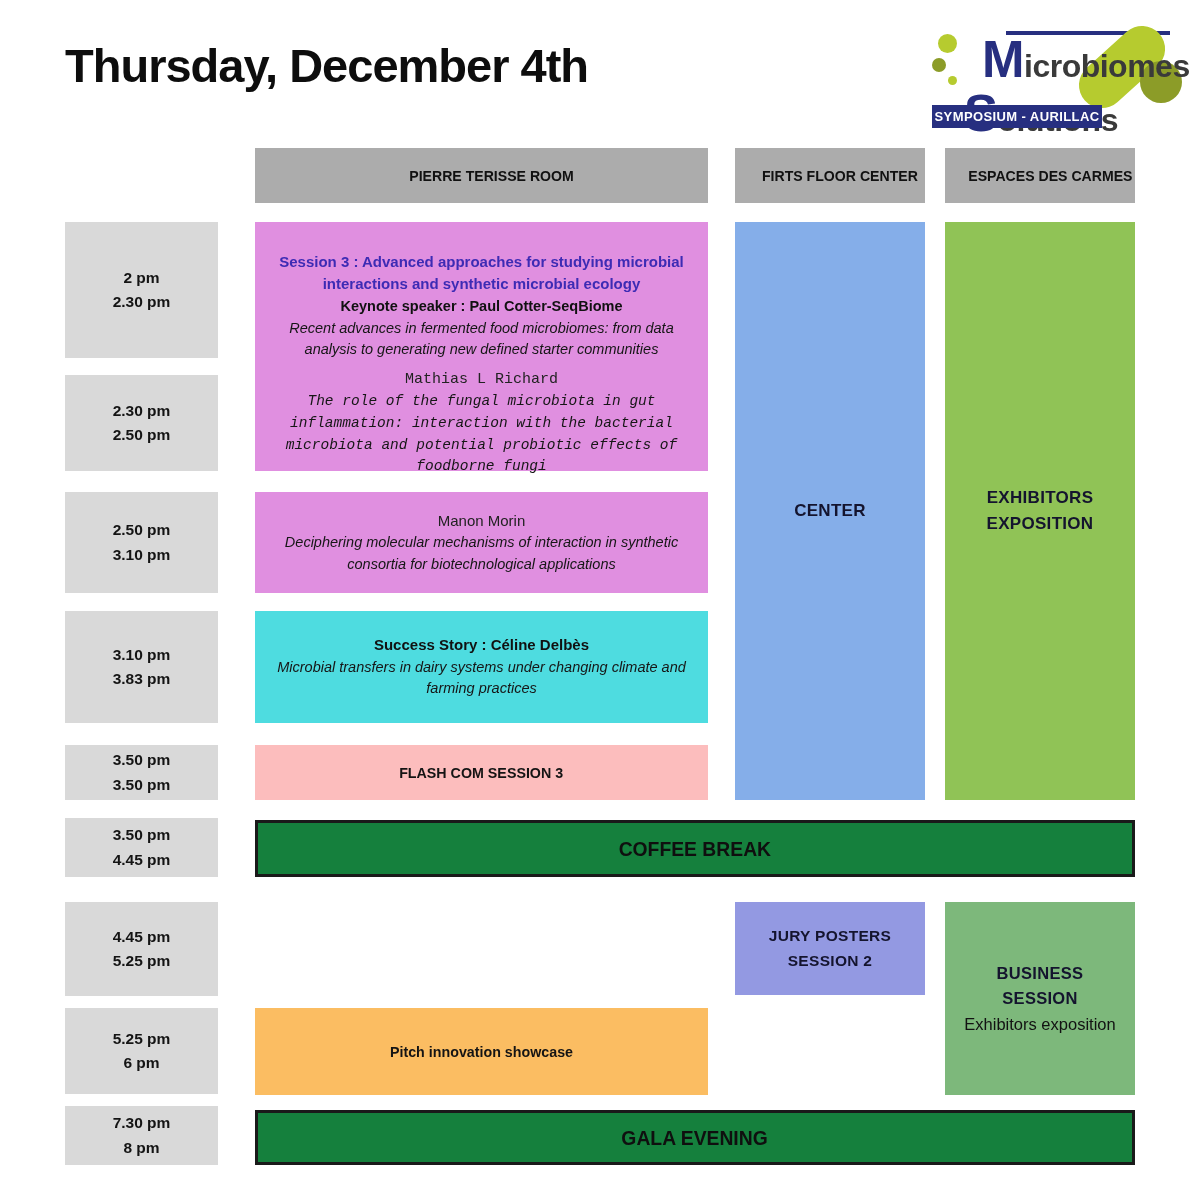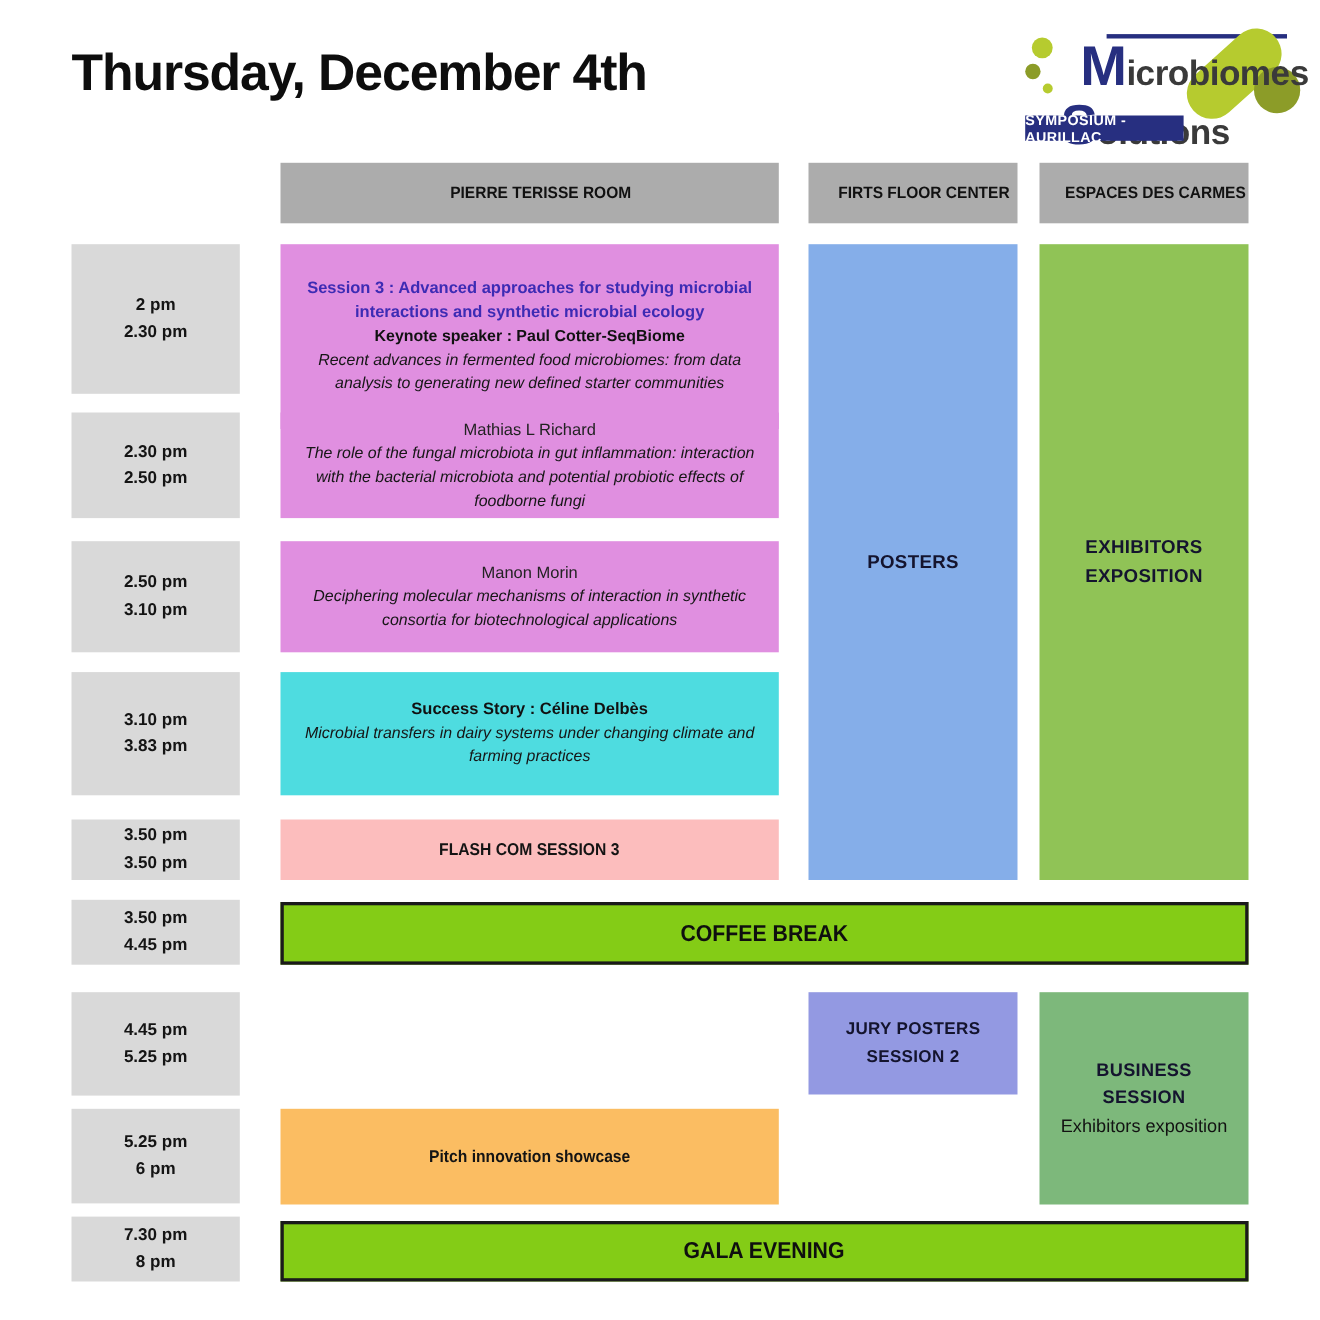--- a/index.html
+++ b/index.html
@@ -26,21 +26,21 @@
   .dot-olive      { left:2px;  top:44px; width:14px; height:14px; background:#8c9c28; }
   .dot-lime-small { left:18px; top:62px; width:9px;  height:9px;  background:#b6cb2f; }
   .brand-line {
     position:absolute; z-index:3; font-weight:700; font-size:32px; color:#3a3a3a;
     line-height:0.95; letter-spacing:-0.5px; white-space:nowrap;
   }
   .brand-line::first-letter { font-size:51px; color:#272f80; }
   .brand-line-1 { left:52px; top:22px; }
   .brand-line-2 { left:34px; top:58px;margin-top:18px; }
   .logo-banner {
-    position:absolute; z-index:4; left:2px; top:91px; width:144px; height:23px;
+    position:absolute; z-index:4; left:2px; top:91px; width:170px; height:23px;
     background:#272f80; color:#ffffff; display:flex; align-items:center; justify-content:center;
     font-size:13px; font-weight:700; letter-spacing:0.4px;
   }
 
   
   .block {
     position:absolute; display:flex; flex-direction:column;
     align-items:center; justify-content:center; text-align:center;
     padding:6px 12px;
   }
@@ -49,21 +49,21 @@
   .time-box { background:#d9d9d9; font-weight:700; font-size:15.5px; line-height:1.55; color:#141414; }
 
   .pink  { background:#e08fe0; }
   .teal  { background:#4edce0; }
   .flash { background:#fcbdbd; }
   .blue  { background:#85aee9; }
   .green { background:#90c356; }
   .purple{ background:#9399e2; }
   .sage  { background:#7db87b; }
   .orange{ background:#fbbd62; }
-  .outlined { background:#84cc16; border:3px solid #1a1a1a; }
+  .outlined { background:#15803d; border:3px solid #1a1a1a; }
 
   .session-title { font-weight:700; font-size:15px; line-height:1.5; color:#3d2bb4; }
   .keynote-line  { font-weight:700; font-size:14.5px; line-height:1.5; color:#111111; }
   .talk-abstract { font-style:italic; font-size:14.5px; line-height:1.5; color:#161616; }
   .speaker-name  { font-size:15px; line-height:1.55; color:#222222; }
   .story-title   { font-weight:700; font-size:15px; line-height:1.5; color:#111111; }
 
   .big-label   { font-weight:700; font-size:21px; color:#0f0f0f; }
   .big-label span, .mid-label span { display:inline-block; transform:scaleX(0.92); white-space:nowrap; }
   .mid-label   { font-weight:700; font-size:15.5px; color:#141414; }
@@ -135,41 +135,41 @@
     <span>7.30 pm</span>
     <span>8 pm</span>
   </div>
 
   <div class="block pink" style="left:255px; top:222px; width:453px; height:168px;">
     <div class="session-title">Session 3 : Advanced approaches for studying microbial interactions and synthetic microbial ecology</div>
     <div class="keynote-line">Keynote speaker : Paul Cotter-SeqBiome</div>
     <div class="talk-abstract">Recent advances in fermented food microbiomes: from data analysis to generating new defined starter communities</div>
   </div>
 
-  <div class="block pink" style="left:255px; top:375px; width:453px; height:96px;">
+  <div class="block pink" style="left:255px; top:375px; width:453px; height:96px;font-family:Liberation Mono, monospace;">
     <div class="speaker-name">Mathias L Richard</div>
     <div class="talk-abstract">The role of the fungal microbiota in gut inflammation: interaction with the bacterial microbiota and potential probiotic effects of foodborne fungi</div>
   </div>
 
   <div class="block pink" style="left:255px; top:492px; width:453px; height:101px;">
     <div class="speaker-name">Manon Morin</div>
     <div class="talk-abstract">Deciphering molecular mechanisms of interaction in synthetic consortia for biotechnological applications</div>
   </div>
 
   <div class="block teal" style="left:255px; top:611px; width:453px; height:112px;">
     <div class="story-title">Success Story : Céline Delbès</div>
     <div class="talk-abstract">Microbial transfers in dairy systems under changing climate and farming practices</div>
   </div>
 
   <div class="block flash mid-label" style="left:255px; top:745px; width:453px; height:55px;">
     <span>FLASH COM SESSION 3</span>
   </div>
 
   <div class="block blue col-label" style="left:735px; top:222px; width:190px; height:578px;">
-    <span>POSTERS</span>
+    <span>CENTER</span>
   </div>
   <div class="block green col-label" style="left:945px; top:222px; width:190px; height:578px;">
     <span>EXHIBITORS EXPOSITION</span>
   </div>
 
   <div class="block outlined big-label" style="left:255px; top:820px; width:880px; height:57px;">
     <span>COFFEE BREAK</span>
   </div>
 
   <div class="block purple col-label" style="left:735px; top:902px; width:190px; height:93px; font-size:15.5px;">

